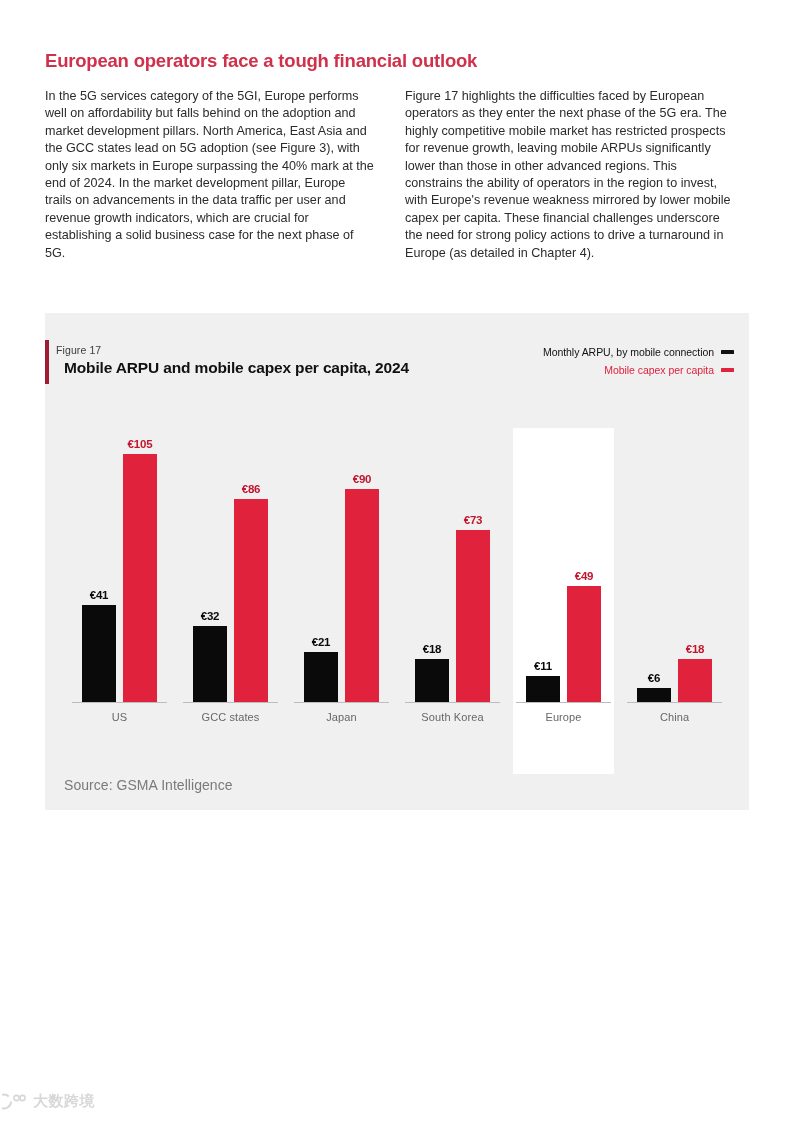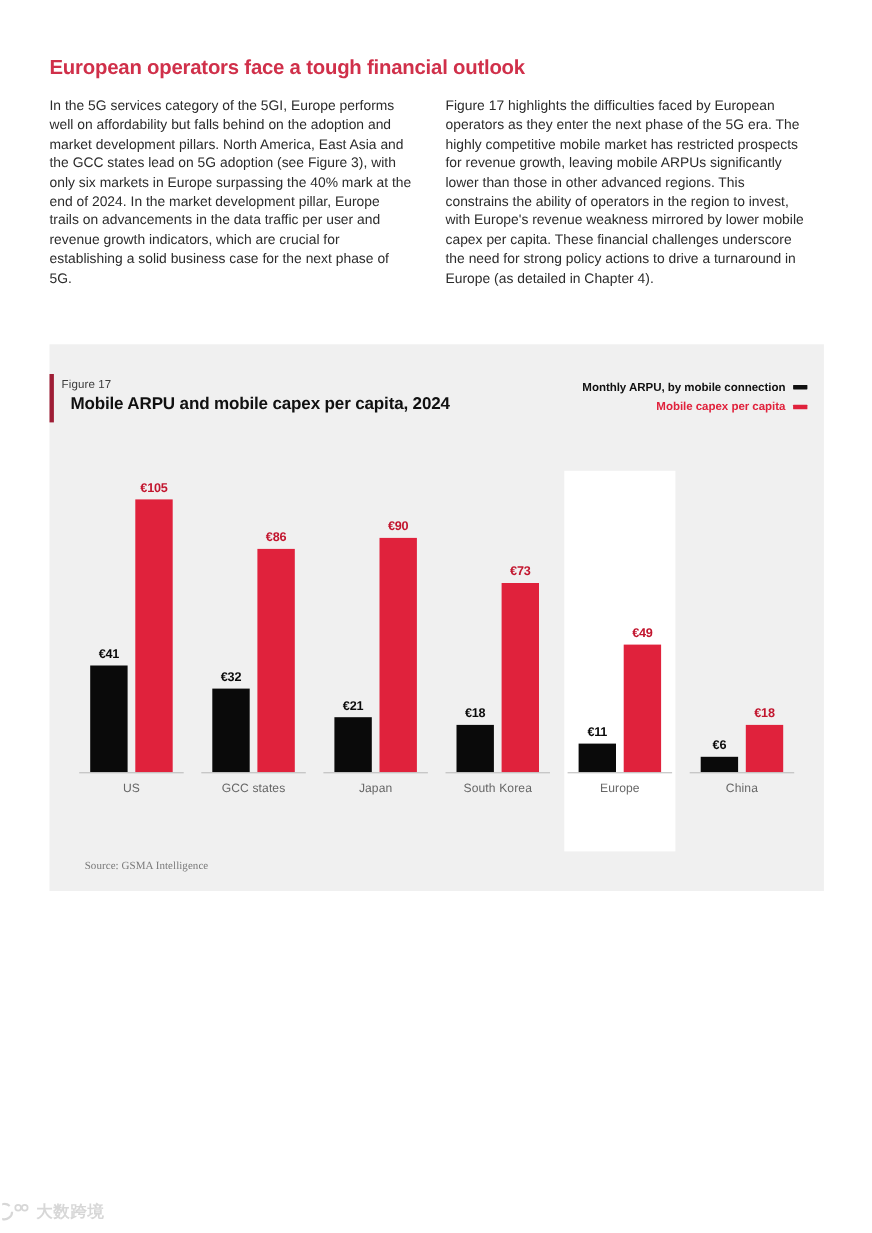--- a/index.html
+++ b/index.html
@@ -95,21 +95,21 @@
     top: 33px;
     text-align: right;
   }
   .legend-row {
     display: flex;
     align-items: center;
     justify-content: flex-end;
     gap: 7px;
     margin-bottom: 6px;
     font-size: 10.5px;
-    font-weight: 700;
+    font-weight: 400;
     letter-spacing: -0.05px;
   }
   .legend-row.arpu { color: #111111; }
   .legend-row.capex { color: #e0223c; }
   .sw {
     display: inline-block;
     width: 13px;
     height: 4px;
     border-radius: 0.5px;
   }
@@ -193,26 +193,25 @@
     right: 0;
     bottom: 20px;
     text-align: center;
     font-size: 11px;
     color: #676767;
     letter-spacing: 0.1px;
   }
 
   .source {
     position: absolute;
-    left: 32px;
+    left: 19px;
     bottom: 17px;
-    font-size: 10px;
+    font-size: 14px;
     color: #7a7a7a;
     letter-spacing: 0.05px;
-    font-family: Liberation Serif, serif;
   }
 
   
   .footer {
     position: absolute;
     left: 0;
     right: 0;
     top: 1062px;
     height: 34px;
   }

